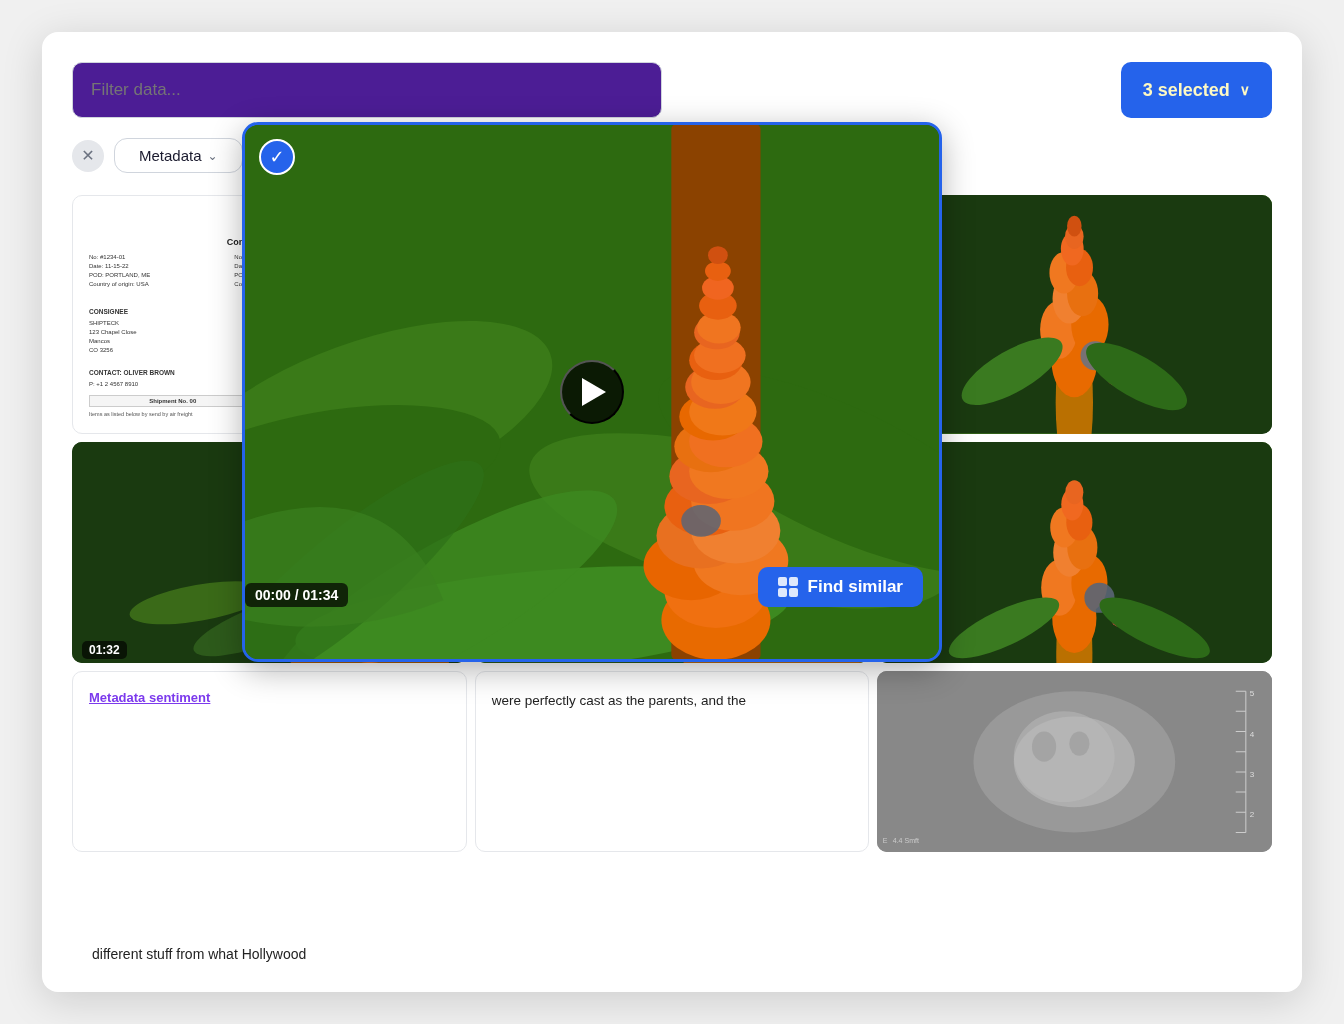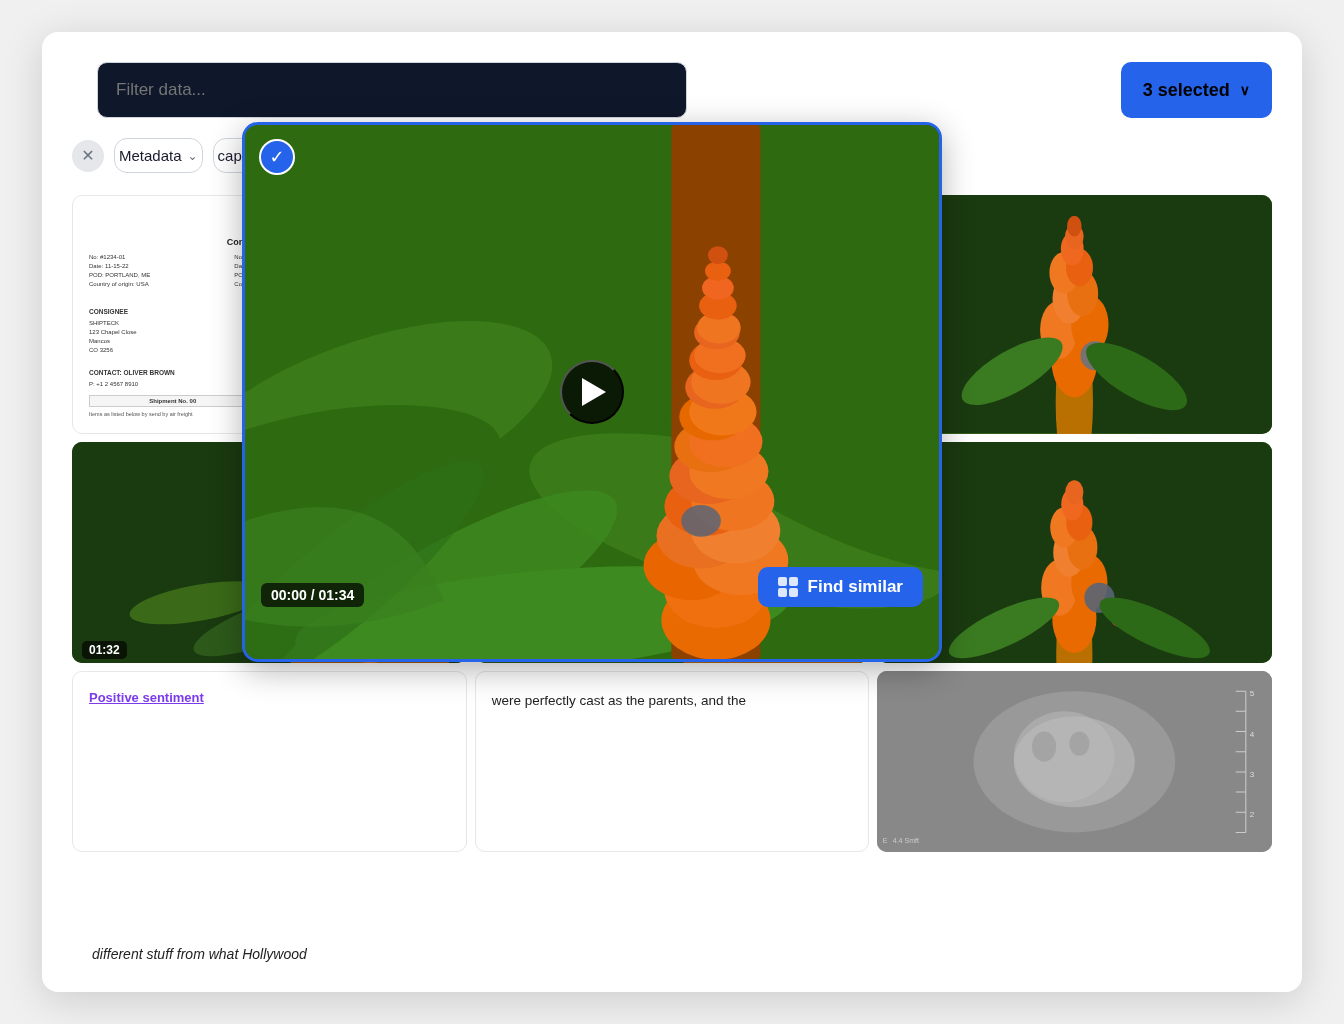--- a/index.html
+++ b/index.html
@@ -35,27 +35,26 @@
 
     .filter-input {
       width: 590px;
       height: 56px;
       border: 1.5px solid #d0d5dd;
       border-radius: 10px;
       padding: 0 18px;
       font-size: 17px;
       color: #aab0ba;
       outline: none;
-      background: #0f172a;
-      margin-left: 25px;
+      background: #4c1d95;
     }
 
     .selected-button {
       background: #2563eb;
-      color: #000000;
+      color: #fef9c3;
       border: none;
       border-radius: 10px;
       padding: 0 22px;
       height: 56px;
       font-size: 18px;
       font-weight: 600;
       cursor: pointer;
       display: flex;
       align-items: center;
       gap: 10px;
@@ -87,21 +86,21 @@
       color: #6b7280;
       flex-shrink: 0;
     }
 
     .filter-pill {
       display: flex;
       align-items: center;
       gap: 6px;
       border: 1.5px solid #d0d5dd;
       border-radius: 13px;
-      padding: 8px 4px;
+      padding: 8px 24px;
       font-size: 15px;
       color: #1a1a2e;
       background: #fff;
       cursor: pointer;
     }
 
     .filter-pill .pill-caret {
       color: #6b7280;
       font-size: 12px;
     }
@@ -259,21 +258,21 @@
       height: 0;
       border-top: 14px solid transparent;
       border-bottom: 14px solid transparent;
       border-left: 24px solid #fff;
       margin-left: 4px;
     }
 
     .video-timestamp {
       position: absolute;
       bottom: 52px;
-      left: 16px;
+      left: 0;
       background: rgba(0,0,0,0.7);
       color: #fff;
       font-size: 14px;
       font-weight: 600;
       border-radius: 6px;
       padding: 4px 10px;
       z-index: 20;
     }
 
     .find-similar-btn {
@@ -571,21 +570,21 @@
         <ellipse cx="200" cy="50" rx="9" ry="12" fill="#e86520"></ellipse>
 
         <circle cx="225" cy="155" r="15" fill="#5a6575" opacity="0.9"></circle>
         <circle cx="245" cy="175" r="9" fill="#ef4444" opacity="0.85"></circle>
         <ellipse cx="130" cy="185" rx="60" ry="18" fill="#3a7a20" transform="rotate(-25 130 185)"></ellipse>
         <ellipse cx="280" cy="185" rx="60" ry="18" fill="#2d6a18" transform="rotate(25 280 185)"></ellipse>
       </svg>
     </div>
 
     <div class="grid-cell cell-text-left" style="grid-row:3; grid-column:1;">
-      <div class="sentiment-label">Positive sentiment</div>
+      <div class="sentiment-label">Metadata sentiment</div>
     </div>
 
     <div class="grid-cell cell-text-center" style="grid-row:3; grid-column:2;">
       <div class="text-content">
         <span>were perfectly cast as the parents, and the</span>
       </div>
     </div>
 
     <div class="grid-cell cell-ultrasound" style="grid-row:3; grid-column:3; background:#888;">
       <svg viewBox="0 0 400 180" width="100%" height="100%" preserveAspectRatio="xMidYMid slice">
@@ -678,15 +677,15 @@
             <span></span>
             <span></span>
             <span></span>
         </div>
         <span>Find similar</span>
       </button>
 
     </div>
   </div>
 
-  <div style="position:absolute; bottom:30px; left:50px; font-size:14px; color:#222;font-style:italic;">different stuff from what Hollywood</div>
+  <div style="position:absolute; bottom:30px; left:50px; font-size:14px; color:#222;">different stuff from what Hollywood</div>
 
 </div>
 
 </body></html>

